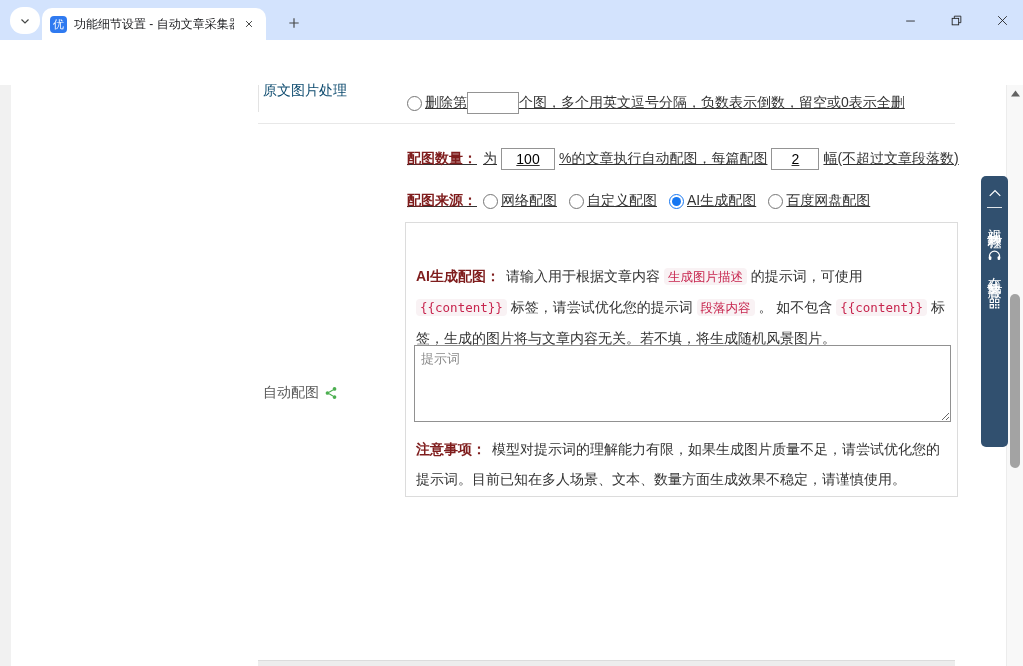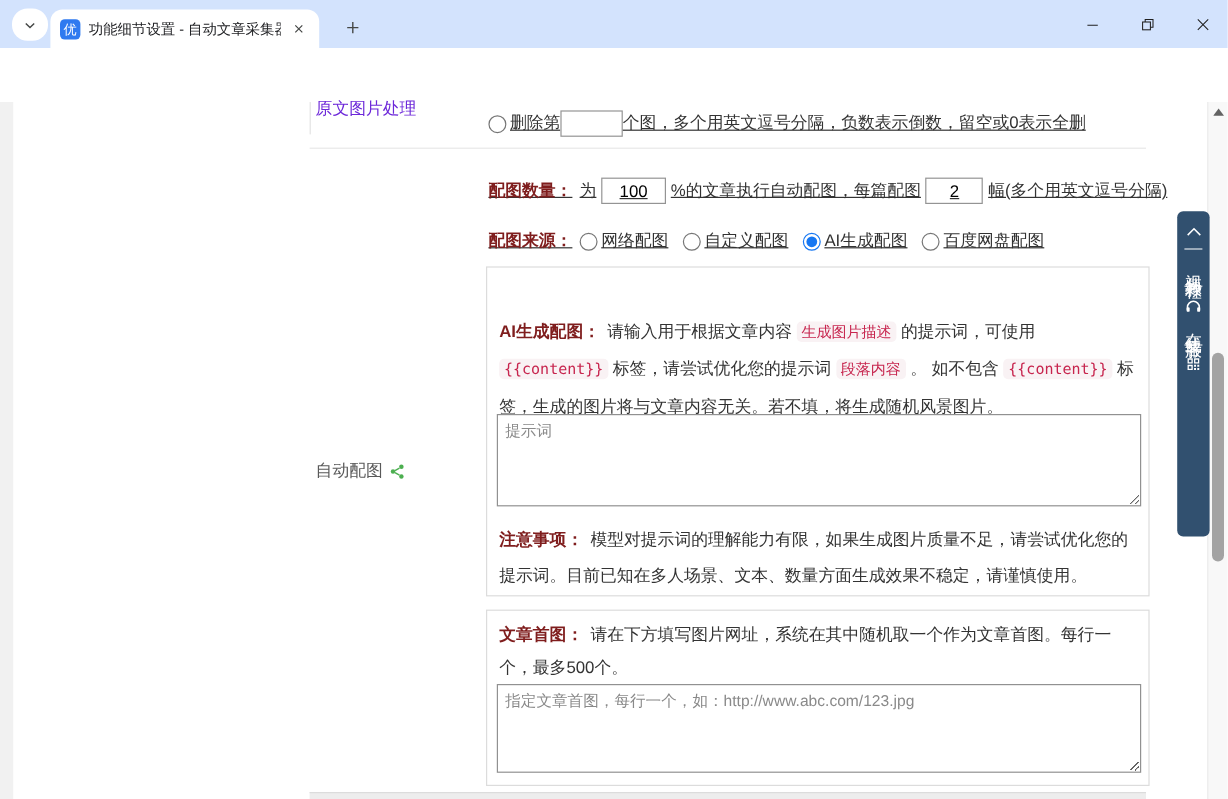--- a/index.html
+++ b/index.html
@@ -23,21 +23,21 @@
   #omnibox { position:absolute; left:116px; top:47px; width:822px; height:31px; background:#eef1fa; border-radius:16px;
     display:flex; align-items:center; padding:0 12px; }
   #omni-url { font-size:14px; color:#202124; margin-left:10px; flex:1; }
   #avatar { position:absolute; left:950px; top:48px; width:30px; height:30px; border-radius:50%; background:#0e9168;
     color:#fff; font-size:13px; display:flex; align-items:center; justify-content:center; }
 
   
   #content { position:absolute; top:85px; left:0; width:1023px; height:581px; background:#fff; }
   #left-gutter { position:absolute; left:0; top:0; width:11px; height:581px; background:#f1f1f1; }
 
-  .field-label { position:absolute; font-size:14px; color:#6d28d9; }
+  .field-label { position:absolute; font-size:14px; color:#0c4a6e; }
   .vline { position:absolute; width:1px; background:#e3e3e3; }
   .hline { position:absolute; height:1px; background:#e8e8e8; }
 
   .frow { position:absolute; left:407px; display:flex; align-items:center; font-size:14px; color:#333; white-space:nowrap;text-decoration:underline; }
   .blabel { font-weight:bold; color:#7f1d1d; margin-right:6px; }
   .radio { width:15px; height:15px; border:1px solid #767676; border-radius:50%; background:#fff; display:inline-block;
     position:relative; flex:0 0 auto; margin-right:3px; }
   .radio.checked { border-color:#1677f2; }
   .radio.checked::after { content:""; position:absolute; left:2px; top:2px; right:2px; bottom:2px; background:#1677f2; border-radius:50%; }
   .tinput { height:22px; border:1px solid #949494; font-size:14px; text-align:center; font-family:"Liberation Sans",sans-serif; background:#fff; }
@@ -178,21 +178,21 @@
     <span>个图，多个用英文逗号分隔，负数表示倒数，留空或0表示全删</span>
   </div>
   <div class="hline" style="left:258px; top:38px; width:697px;"></div>
 
   <div class="frow" style="top:47px;">
     <span class="blabel">配图数量：</span>
     <span>为</span>
     <input class="tinput" style="width: 54px; margin: 16px 4px;" value="100">
     <span>%的文章执行自动配图，每篇配图</span>
     <input class="tinput" style="width: 48px; margin: 0px 4px;" value="2">
-    <span>幅(多个用英文逗号分隔)</span>
+    <span>幅(不超过文章段落数)</span>
   </div>
 
 
   <div class="frow" style="top:107px;">
     <span class="blabel">配图来源：</span>
     <span class="radio"></span>
     <span>网络配图</span>
     <span class="gap12"></span>
     <span class="radio"></span>
     <span>自定义配图</span>
@@ -224,26 +224,20 @@
       <span class="blabel">AI生成配图：</span><span>请输入用于根据文章内容 </span><span class="codepink">生成图片描述</span><span> 的提示词，可使用 </span><span class="codepink">{{content}}</span><span> 标签，请尝试优化您的提示词 </span><span class="codepink">段落内容</span><span> 。 如不包含 </span><span class="codepink">{{content}}</span><span> 标签，生成的图片将与文章内容无关。若不填，将生成随机风景图片。</span>
     </div>
 
     <textarea style="left: 8px; top: 122px; width: 537px; height: 77px;" placeholder="提示词"></textarea>
 
     <div class="para" style="left:10px; top:211px; width:536px;">
       <span class="blabel">注意事项：</span><span>模型对提示词的理解能力有限，如果生成图片质量不足，请尝试优化您的提示词。目前已知在多人场景、文本、数量方面生成效果不稳定，请谨慎使用。</span>
     </div>
   </div>
 
-  <div class="gbox" style="top:423px; height:147px;">
-    <div class="para" style="left:10px; top:5px; width:536px; line-height:28px;">
-      <span class="blabel">文章首图：</span><span>请在下方填写图片网址，系统在其中随机取一个作为文章首图。每行一个，最多500个。</span>
-    </div>
-    <textarea style="left: 8px; top: 61px; width: 537px; height: 74px;" placeholder="指定文章首图，每行一个，如：http://www.abc.com/123.jpg"></textarea>
-  </div>
 
   <div id="bottom-band"></div>
 </div>
 
 <div id="float-panel">
   <span>
     <svg width="14" height="10" viewBox="0 0 24 16" fill="none" stroke="#fff" stroke-width="2.2">
         <path d="M3 13L12 4l9 9"></path>
       </svg>
   </span>

